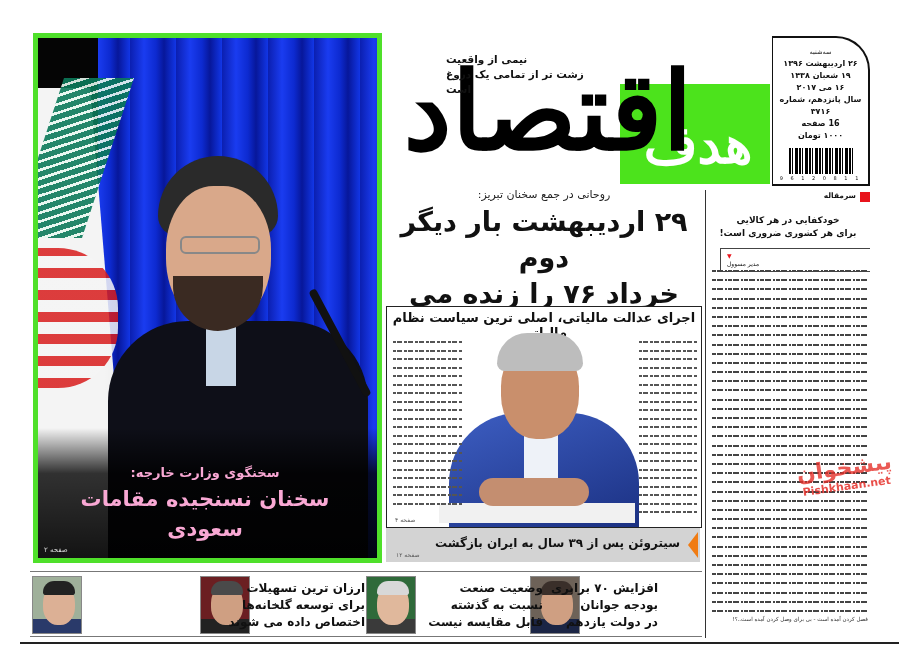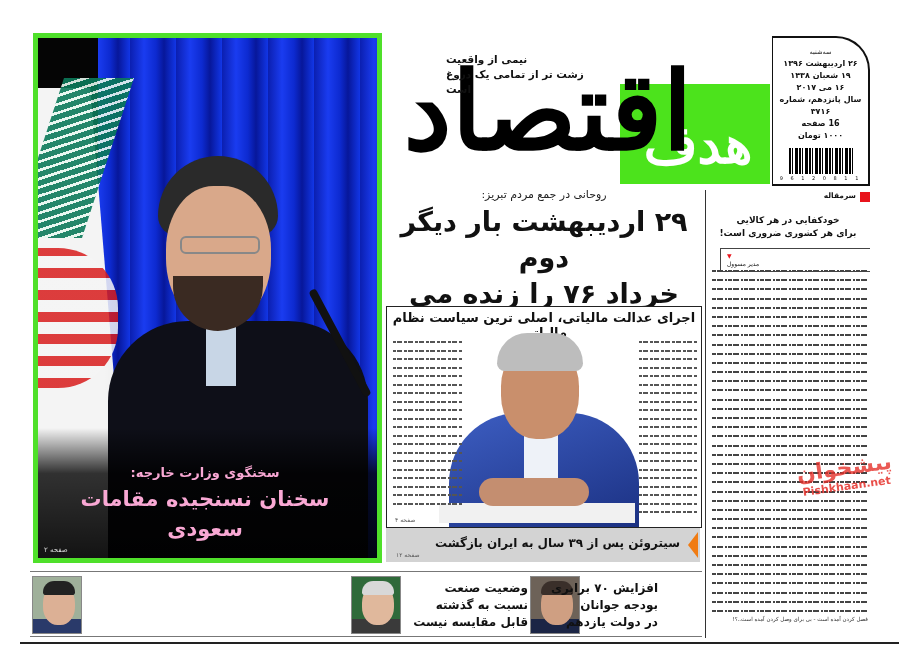--- a/index.html
+++ b/index.html
@@ -147,21 +147,21 @@
   <div class="line">۱۹ شعبان ۱۴۳۸</div>
   <div class="line">۱۶ می ۲۰۱۷</div>
   <div class="line">سال پانزدهم، شماره ۳۷۱۶</div>
   <div class="line">16 صفحه</div>
   <div class="line">۱۰۰۰ تومان</div>
   <div id="barcode"></div>
   <div id="barcode-num">1 1 8 0 2 1 6 9</div>
 </div>
 
 <div id="center" class="rtl">
-  <div id="center-kicker">روحانی در جمع مردم تبریز:</div>
+  <div id="center-kicker">روحانی در جمع سخنان تبریز:</div>
   <div id="center-headline">
     <div>۲۹ اردیبهشت بار دیگر دوم</div>
     <div>خرداد ۷۶ را زنده می کنیم</div>
   </div>
   <div id="center-page" style="direction:rtl;text-align:left;">صفحه ۲</div>
 </div>
 
 <div id="tax-box">
   <div id="tax-headline" class="rtl">اجرای عدالت مالیاتی، اصلی ترین سیاست نظام مالیاتی</div>
   <div id="tax-photo">
@@ -296,34 +296,47 @@
       <div class="face"></div>
       <div class="hair" style="background:#3a2f2a;"></div>
     </div>
     <div class="text rtl" style="right:42px;">
       <div>افزایش ۷۰ برابری</div>
       <div>بودجه جوانان</div>
       <div>در دولت یازدهم</div>
     </div>
   </div>
 
-  <div class="teaser" style="left:321px;width:197px;text-decoration:underline;">
+  <div class="teaser" style="left:336px;width:197px;text-decoration:underline;">
     <div class="thumb" style="left:0;">
       <div class="bg" style="background:#2f6a3a;"></div>
       <div class="body" style="background:#3a3a3a;"></div>
       <div class="face" style="background:#e0b89c;"></div>
       <div class="hair" style="background:#d8d8d8;"></div>
     </div>
     <div class="text rtl" style="right:20px;">
       <div>وضعیت صنعت</div>
       <div>نسبت به گذشته</div>
       <div>قابل مقایسه نیست</div>
     </div>
   </div>
 
+  <div class="teaser" style="left:170px;width:165px;">
+    <div class="thumb" style="left:0;">
+      <div class="bg" style="background:#6b1f22;"></div>
+      <div class="body" style="background:#222;"></div>
+      <div class="face"></div>
+      <div class="hair" style="background:#4a4a4a;"></div>
+    </div>
+    <div class="text rtl" style="right:0;">
+      <div>ارزان ترین تسهیلات</div>
+      <div>برای توسعه گلخانه‌ها</div>
+      <div>اختصاص داده می شوند</div>
+    </div>
+  </div>
 
   <div class="teaser" style="left:2px;width:160px;">
     <div class="thumb" style="left:0;">
       <div class="bg" style="background:#9fb09a;"></div>
       <div class="body" style="background:#2a3a6a;"></div>
       <div class="face" style="background:#dcb095;"></div>
       <div class="hair" style="background:#222;"></div>
     </div>
   </div>
 </div>

